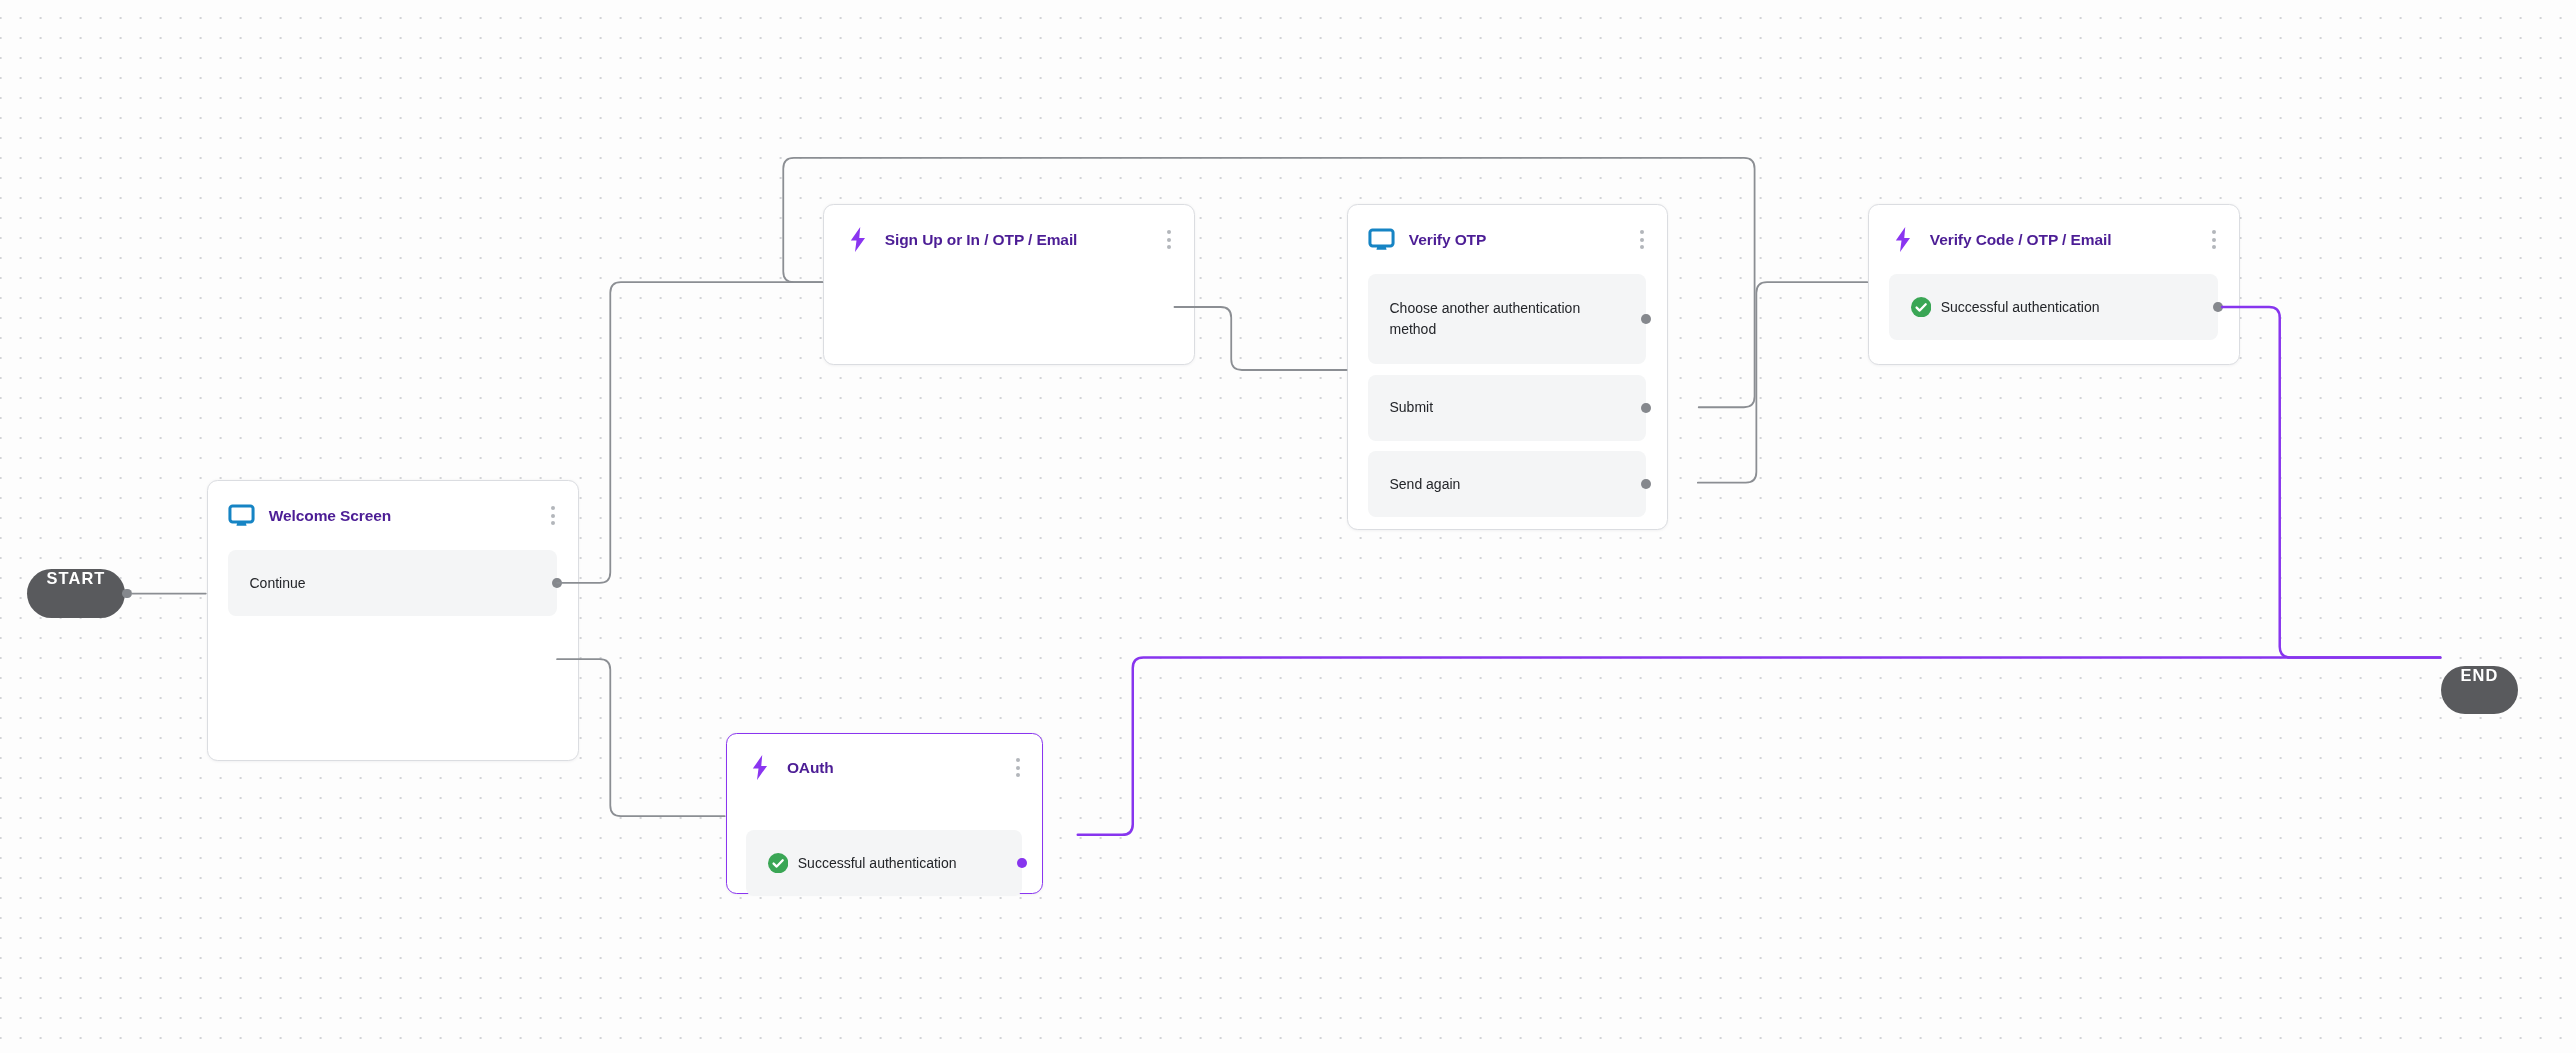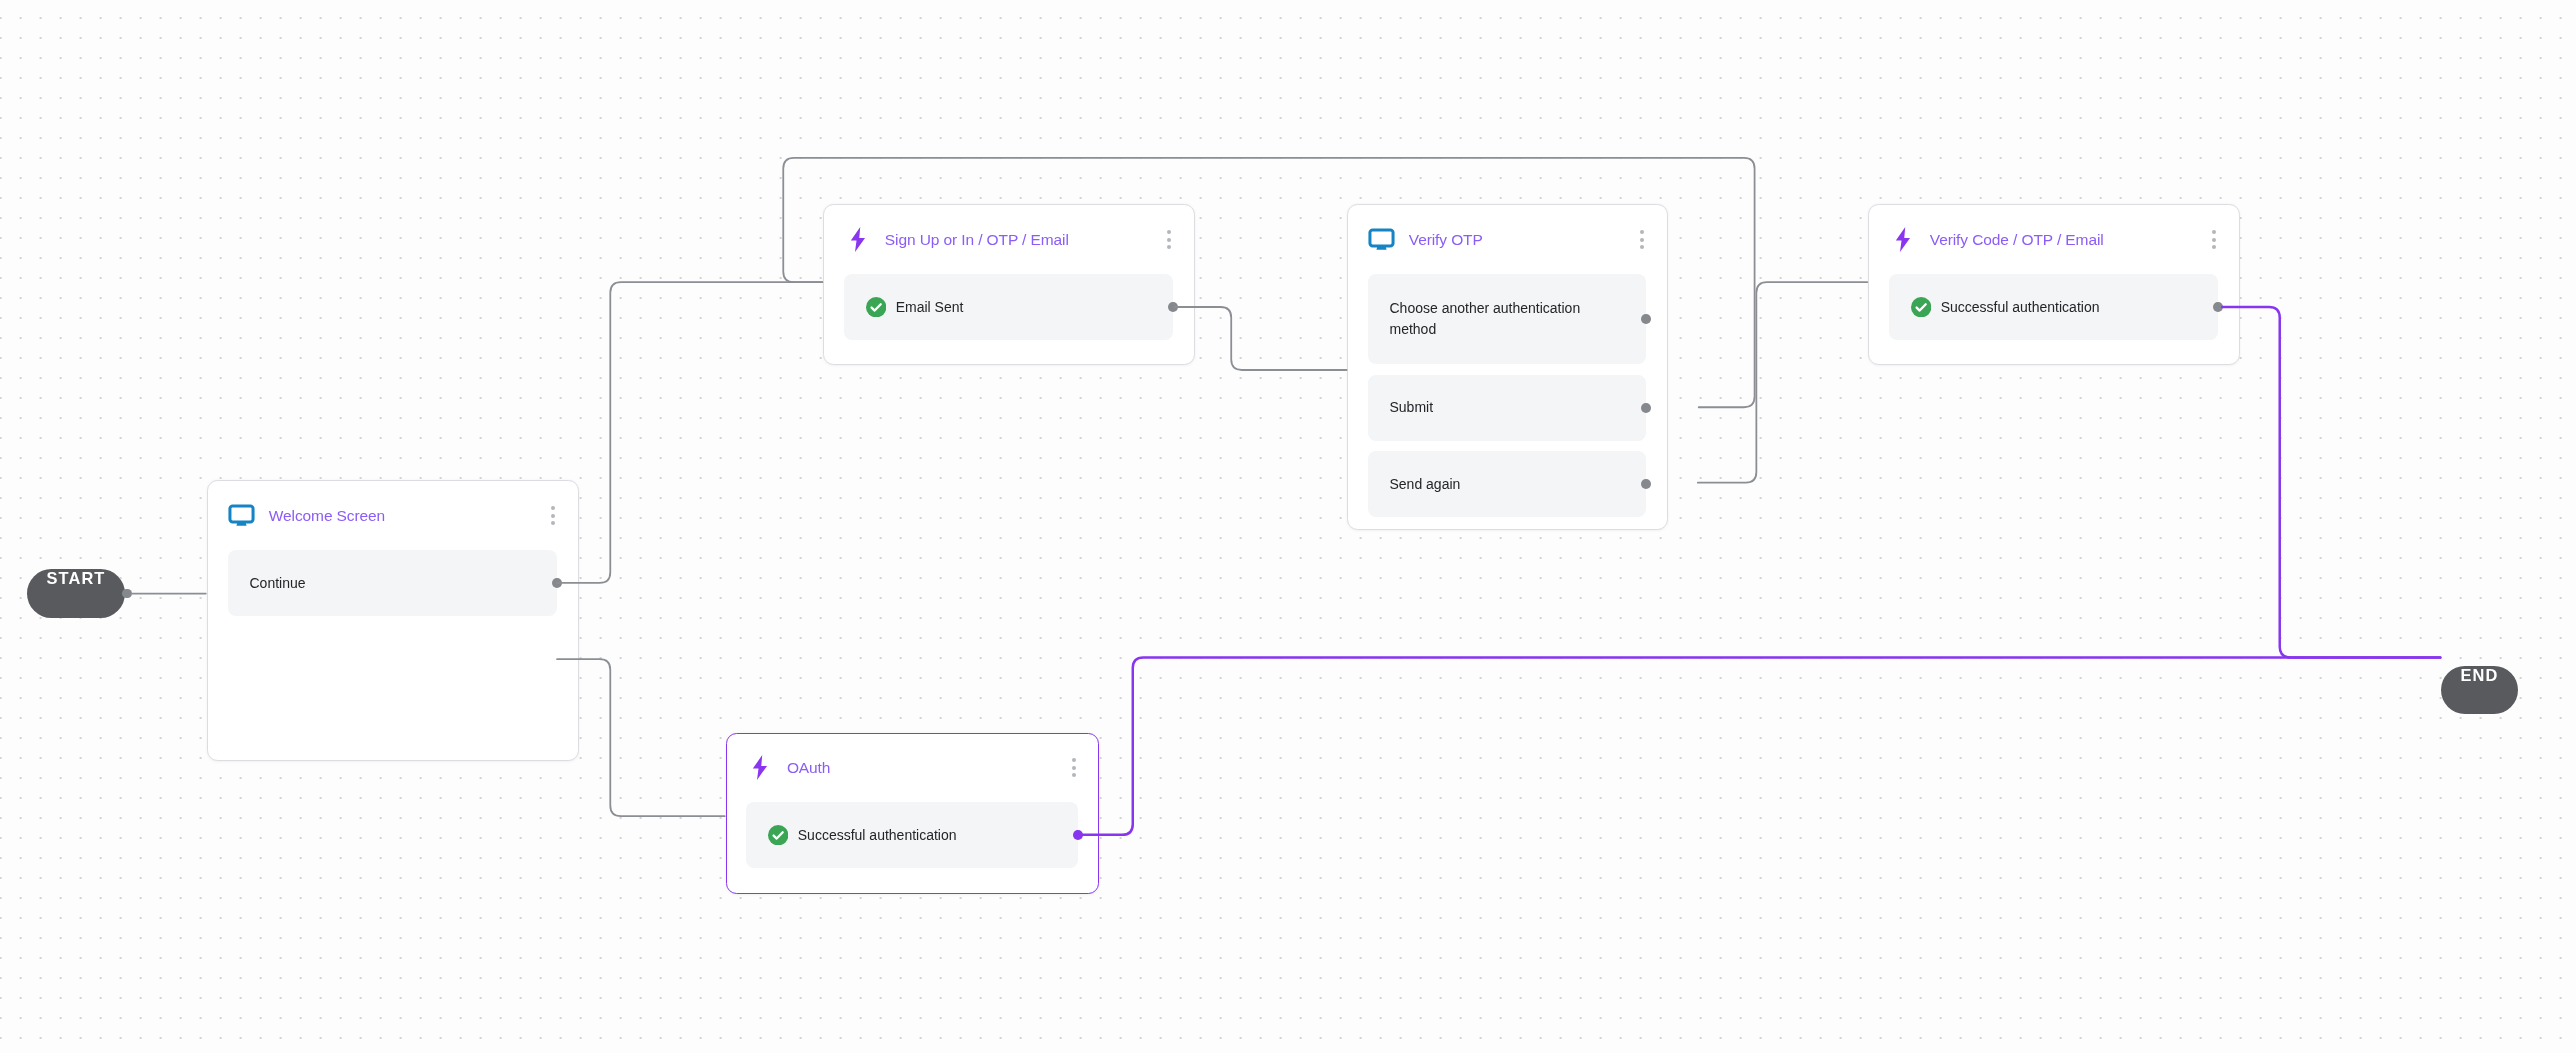--- a/index.html
+++ b/index.html
@@ -15,21 +15,21 @@
   .edges-layer path{pointer-events:auto;}
 
   .node{
     position:absolute;background:#ffffff;border:0.9px solid #dbdde1;border-radius:10.6px;
     box-sizing:border-box;padding:16px 21px 0 19.5px;display:flex;flex-direction:column;
     box-shadow:0 0.9px 2.7px rgba(16,24,40,.05);z-index:2;
   }
   .node.selected{border:1.8px solid #8a35f0;padding:15px 20.4px 0 18.6px;}
   .node-header{display:flex;align-items:center;height:37px;margin-bottom:16px;flex:none;}
   .node-icon{width:28px;display:flex;align-items:center;justify-content:center;flex:none;}
-  .node-title{margin-left:13.3px;font-size:15.5px;font-weight:normal;color:#8b5cf6;letter-spacing:-0.1px;white-space:nowrap;}
+  .node-title{margin-left:13.3px;font-size:15.5px;font-weight:bold;color:#4c1d95;letter-spacing:-0.1px;white-space:nowrap;}
   .kebab{margin-left:auto;display:flex;flex-direction:column;gap:3.1px;align-items:center;padding:3.5px 1.8px;cursor:pointer;}
   .kebab span{width:4px;height:4px;border-radius:50%;background:#b3b6bb;}
 
   .rows{display:flex;flex-direction:column;gap:10.6px;}
   .row{
     position:relative;background:#f4f5f6;border-radius:8px;height:66px;
     display:flex;align-items:center;padding:0 18.6px 0 22px;box-sizing:border-box;
     font-size:14px;color:#232529;
   }
   .row.tall{height:90px;}
@@ -107,113 +107,101 @@
           <path d="M13.8 1 L3.2 16.2 h6.4 L7.9 29 L19.2 13.2 h-6.5 Z" fill="#8a35f0"></path>
         </svg>
     </span>
     <span class="node-title">Sign Up or In / OTP / Email</span>
     <span class="kebab">
         <span></span>
         <span></span>
         <span></span>
       </span>
   </div>
+</div>
+
+<div class="node" style="left:1347px;top:204px;width:321px;height:326px;">
+  <div class="node-header">
+    <span class="node-icon">
+      <svg width="27" height="24" viewBox="0 0 30 27">
+        <rect x="2" y="2.2" width="26" height="18" rx="3" fill="none" stroke="#1684c4" stroke-width="3.4"></rect>
+        <path d="M10.5 20.2 h9 l1.2 4.2 h-11.4 z" fill="#1684c4"></path>
+      </svg>
+    </span>
+    <span class="node-title">Verify OTP</span>
+    <span class="kebab">
+        <span></span>
+        <span></span>
+        <span></span>
+      </span>
+  </div>
+  <div class="rows">
+    <div class="row tall">
+      <span class="row-label">Choose another authentication method</span>
+      <span class="port"></span>
+    </div>
+    <div class="row">
+      <span class="row-label">Submit</span>
+      <span class="port"></span>
+    </div>
+    <div class="row">
+      <span class="row-label">Send again</span>
+      <span class="port"></span>
+    </div>
+  </div>
+</div>
+
+<div class="node" style="left:1868px;top:204px;width:372px;height:161px;">
+  <div class="node-header">
+    <span class="node-icon">
+      <svg width="19.5" height="27" viewBox="0 0 22 30">
+          <path d="M13.8 1 L3.2 16.2 h6.4 L7.9 29 L19.2 13.2 h-6.5 Z" fill="#8a35f0"></path>
+        </svg>
+    </span>
+    <span class="node-title">Verify Code / OTP / Email</span>
+    <span class="kebab">
+        <span></span>
+        <span></span>
+        <span></span>
+      </span>
+  </div>
   <div class="rows">
     <div class="row">
       <span class="check">
         <svg width="20.4" height="20.4" viewBox="0 0 23 23">
           <circle cx="11.5" cy="11.5" r="11.5" fill="#3aa655"></circle>
           <path d="M6.3 11.9 l3.5 3.4 6.8-7.1" stroke="#ffffff" stroke-width="2.6" fill="none" stroke-linecap="round" stroke-linejoin="round"></path>
         </svg>
       </span>
-      <span class="row-label">Email Sent</span>
-      <span class="port"></span>
-    </div>
-  </div>
-</div>
-
-<div class="node" style="left:1347px;top:204px;width:321px;height:326px;">
-  <div class="node-header">
-    <span class="node-icon">
-      <svg width="27" height="24" viewBox="0 0 30 27">
-        <rect x="2" y="2.2" width="26" height="18" rx="3" fill="none" stroke="#1684c4" stroke-width="3.4"></rect>
-        <path d="M10.5 20.2 h9 l1.2 4.2 h-11.4 z" fill="#1684c4"></path>
-      </svg>
-    </span>
-    <span class="node-title">Verify OTP</span>
-    <span class="kebab">
-        <span></span>
-        <span></span>
-        <span></span>
-      </span>
-  </div>
-  <div class="rows">
-    <div class="row tall">
-      <span class="row-label">Choose another authentication method</span>
-      <span class="port"></span>
-    </div>
-    <div class="row">
-      <span class="row-label">Submit</span>
-      <span class="port"></span>
-    </div>
-    <div class="row">
-      <span class="row-label">Send again</span>
-      <span class="port"></span>
-    </div>
-  </div>
-</div>
-
-<div class="node" style="left:1868px;top:204px;width:372px;height:161px;">
+      <span class="row-label">Successful authentication</span>
+      <span class="port"></span>
+    </div>
+  </div>
+</div>
+
+<div class="node selected" style="left:726px;top:733px;width:317px;height:161px;gap:28px;">
   <div class="node-header">
     <span class="node-icon">
       <svg width="19.5" height="27" viewBox="0 0 22 30">
           <path d="M13.8 1 L3.2 16.2 h6.4 L7.9 29 L19.2 13.2 h-6.5 Z" fill="#8a35f0"></path>
         </svg>
     </span>
-    <span class="node-title">Verify Code / OTP / Email</span>
+    <span class="node-title">OAuth</span>
     <span class="kebab">
         <span></span>
         <span></span>
         <span></span>
       </span>
   </div>
   <div class="rows">
     <div class="row">
       <span class="check">
         <svg width="20.4" height="20.4" viewBox="0 0 23 23">
           <circle cx="11.5" cy="11.5" r="11.5" fill="#3aa655"></circle>
           <path d="M6.3 11.9 l3.5 3.4 6.8-7.1" stroke="#ffffff" stroke-width="2.6" fill="none" stroke-linecap="round" stroke-linejoin="round"></path>
         </svg>
       </span>
       <span class="row-label">Successful authentication</span>
       <span class="port"></span>
     </div>
   </div>
 </div>
 
-<div class="node selected" style="left:726px;top:733px;width:373px;height:161px;">
-  <div class="node-header">
-    <span class="node-icon">
-      <svg width="19.5" height="27" viewBox="0 0 22 30">
-          <path d="M13.8 1 L3.2 16.2 h6.4 L7.9 29 L19.2 13.2 h-6.5 Z" fill="#8a35f0"></path>
-        </svg>
-    </span>
-    <span class="node-title">OAuth</span>
-    <span class="kebab">
-        <span></span>
-        <span></span>
-        <span></span>
-      </span>
-  </div>
-  <div class="rows">
-    <div class="row">
-      <span class="check">
-        <svg width="20.4" height="20.4" viewBox="0 0 23 23">
-          <circle cx="11.5" cy="11.5" r="11.5" fill="#3aa655"></circle>
-          <path d="M6.3 11.9 l3.5 3.4 6.8-7.1" stroke="#ffffff" stroke-width="2.6" fill="none" stroke-linecap="round" stroke-linejoin="round"></path>
-        </svg>
-      </span>
-      <span class="row-label">Successful authentication</span>
-      <span class="port"></span>
-    </div>
-  </div>
-</div>
-
 
 </body></html>

